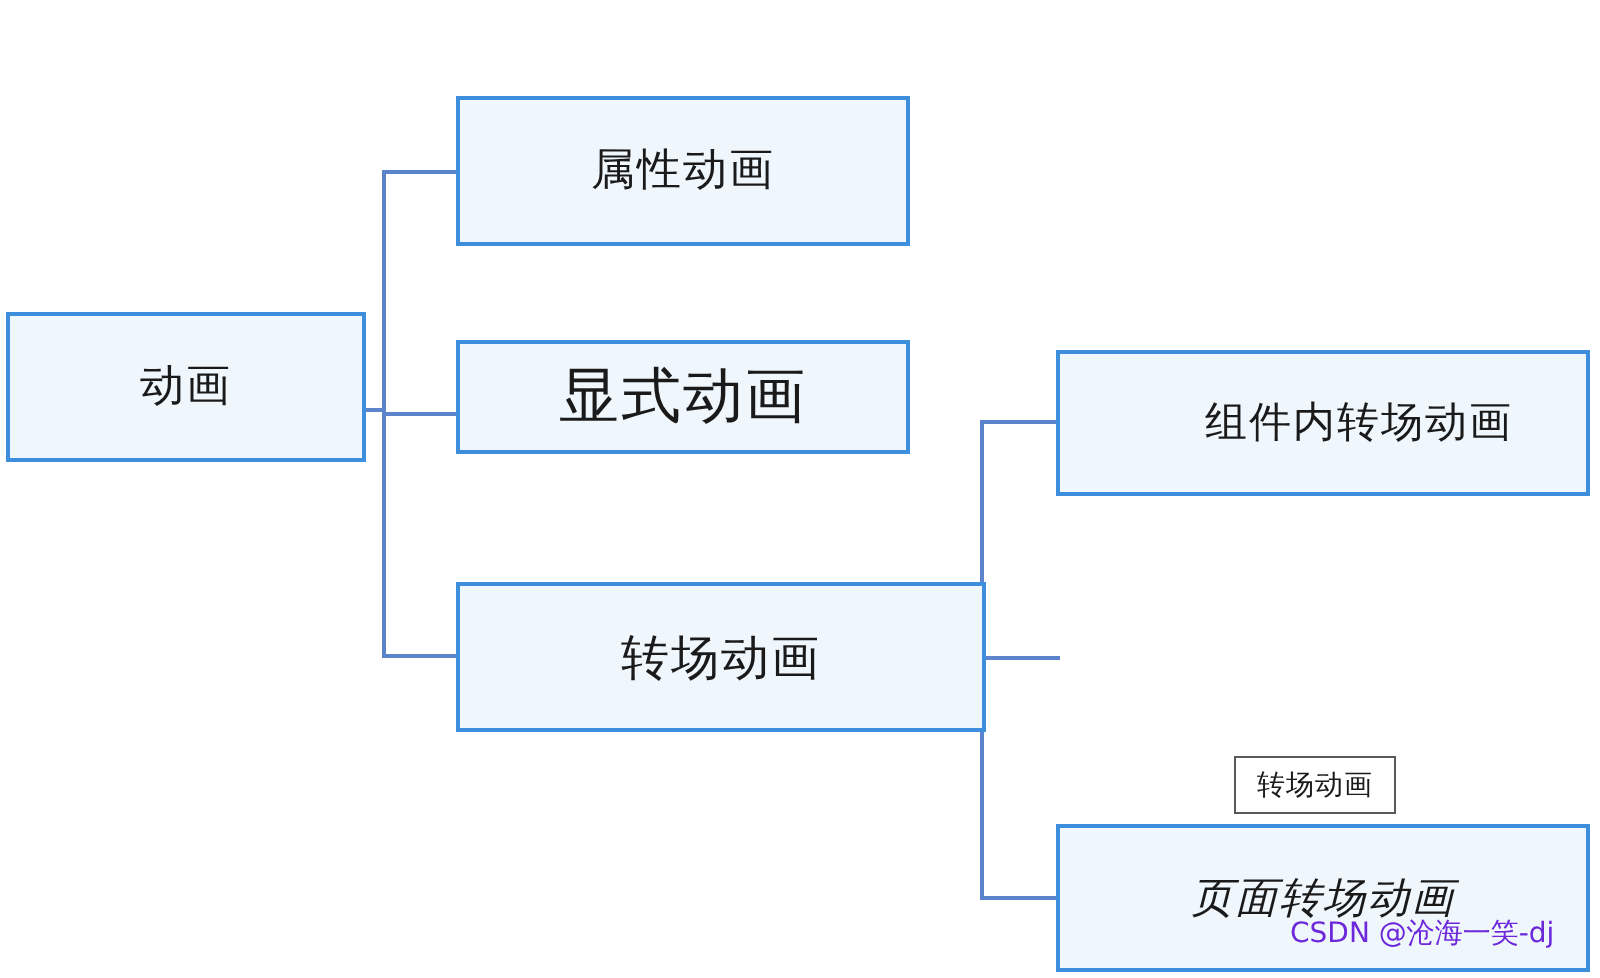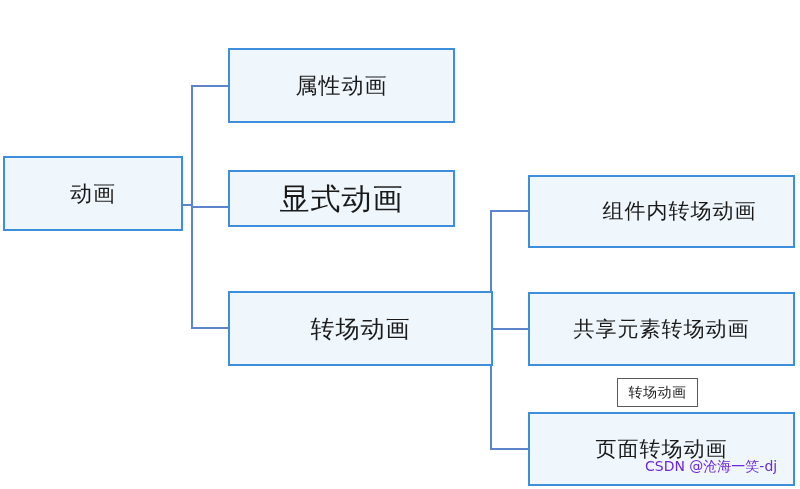--- a/index.html
+++ b/index.html
@@ -44,21 +44,21 @@
     display: block;
     line-height: 1;
   }
 
   .node-root        { left: 3px;   top: 156px; width: 180px; height: 75px; font-size: 22px; }
   .node-attr        { left: 228px; top: 48px;  width: 227px; height: 75px; font-size: 22px; }
   .node-explicit    { left: 228px; top: 170px; width: 227px; height: 57px; font-size: 30px; }
   .node-transition  { left: 228px; top: 291px; width: 265px; height: 75px; font-size: 24px; }
   .node-incomp      { left: 528px; top: 175px; width: 267px; height: 73px; font-size: 21px; padding-left: 36px; }
   .node-shared      { left: 528px; top: 292px; width: 267px; height: 74px; font-size: 21px; }
-  .node-page        { left: 528px; top: 412px; width: 267px; height: 74px; font-size: 21px; }
+  .node-page        { left: 528px; top: 412px; width: 267px; height: 74px; font-size: 21px; font-style: italic; }
 
   
   .tooltip {
     position: absolute;
     left: 617px;
     top: 378px;
     width: 81px;
     height: 29px;
     box-sizing: border-box;
     background: #ffffff;
@@ -114,23 +114,20 @@
   </div>
 
   <div class="node node-transition">
     <span class="node-label">转场动画</span>
   </div>
 
   <div class="node node-incomp">
     <span class="node-label">组件内转场动画</span>
   </div>
 
-  <div class="node node-shared">
-    <span class="node-label">共享元素转场动画</span>
-  </div>
 
   <div class="node node-page">
     <span class="node-label">页面转场动画</span>
   </div>
 
   <div class="tooltip">
     <span>转场动画</span>
   </div>
 
   <div class="watermark">CSDN @沧海一笑-dj</div>

